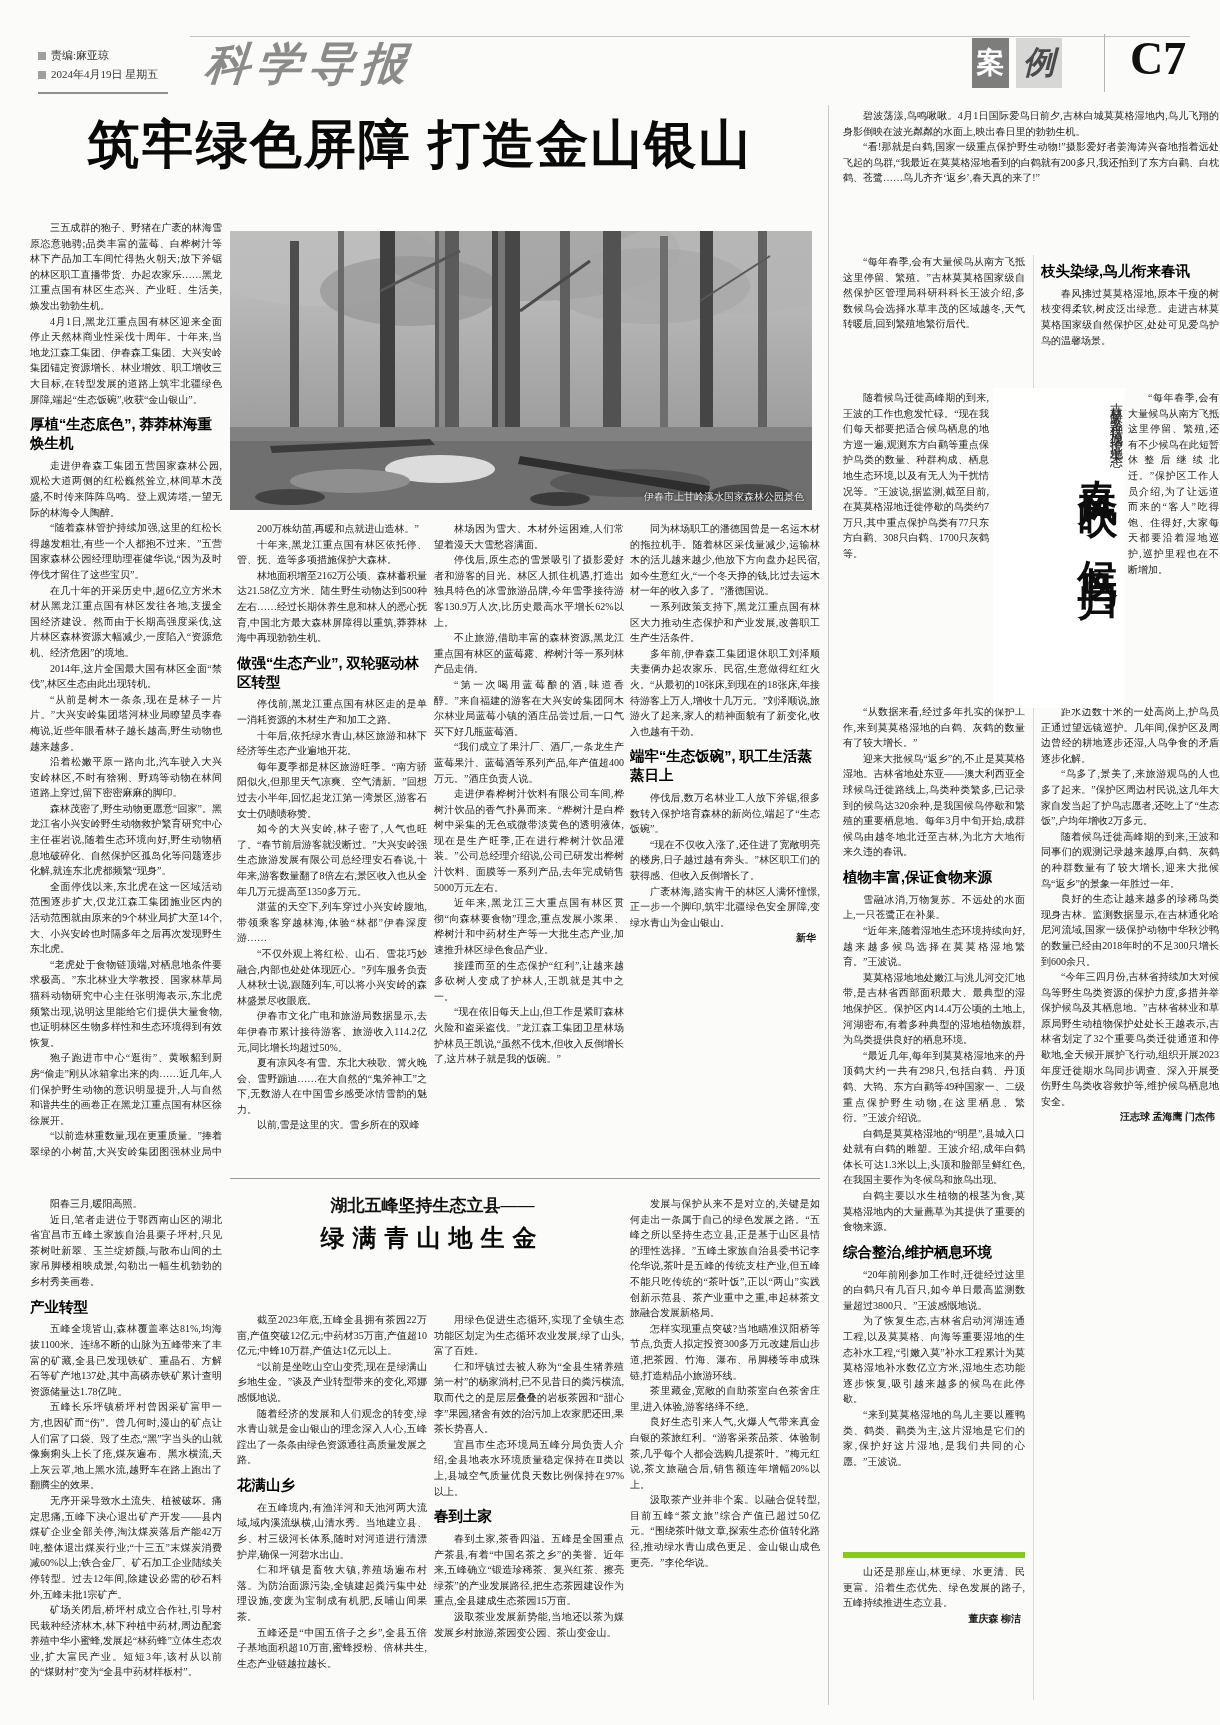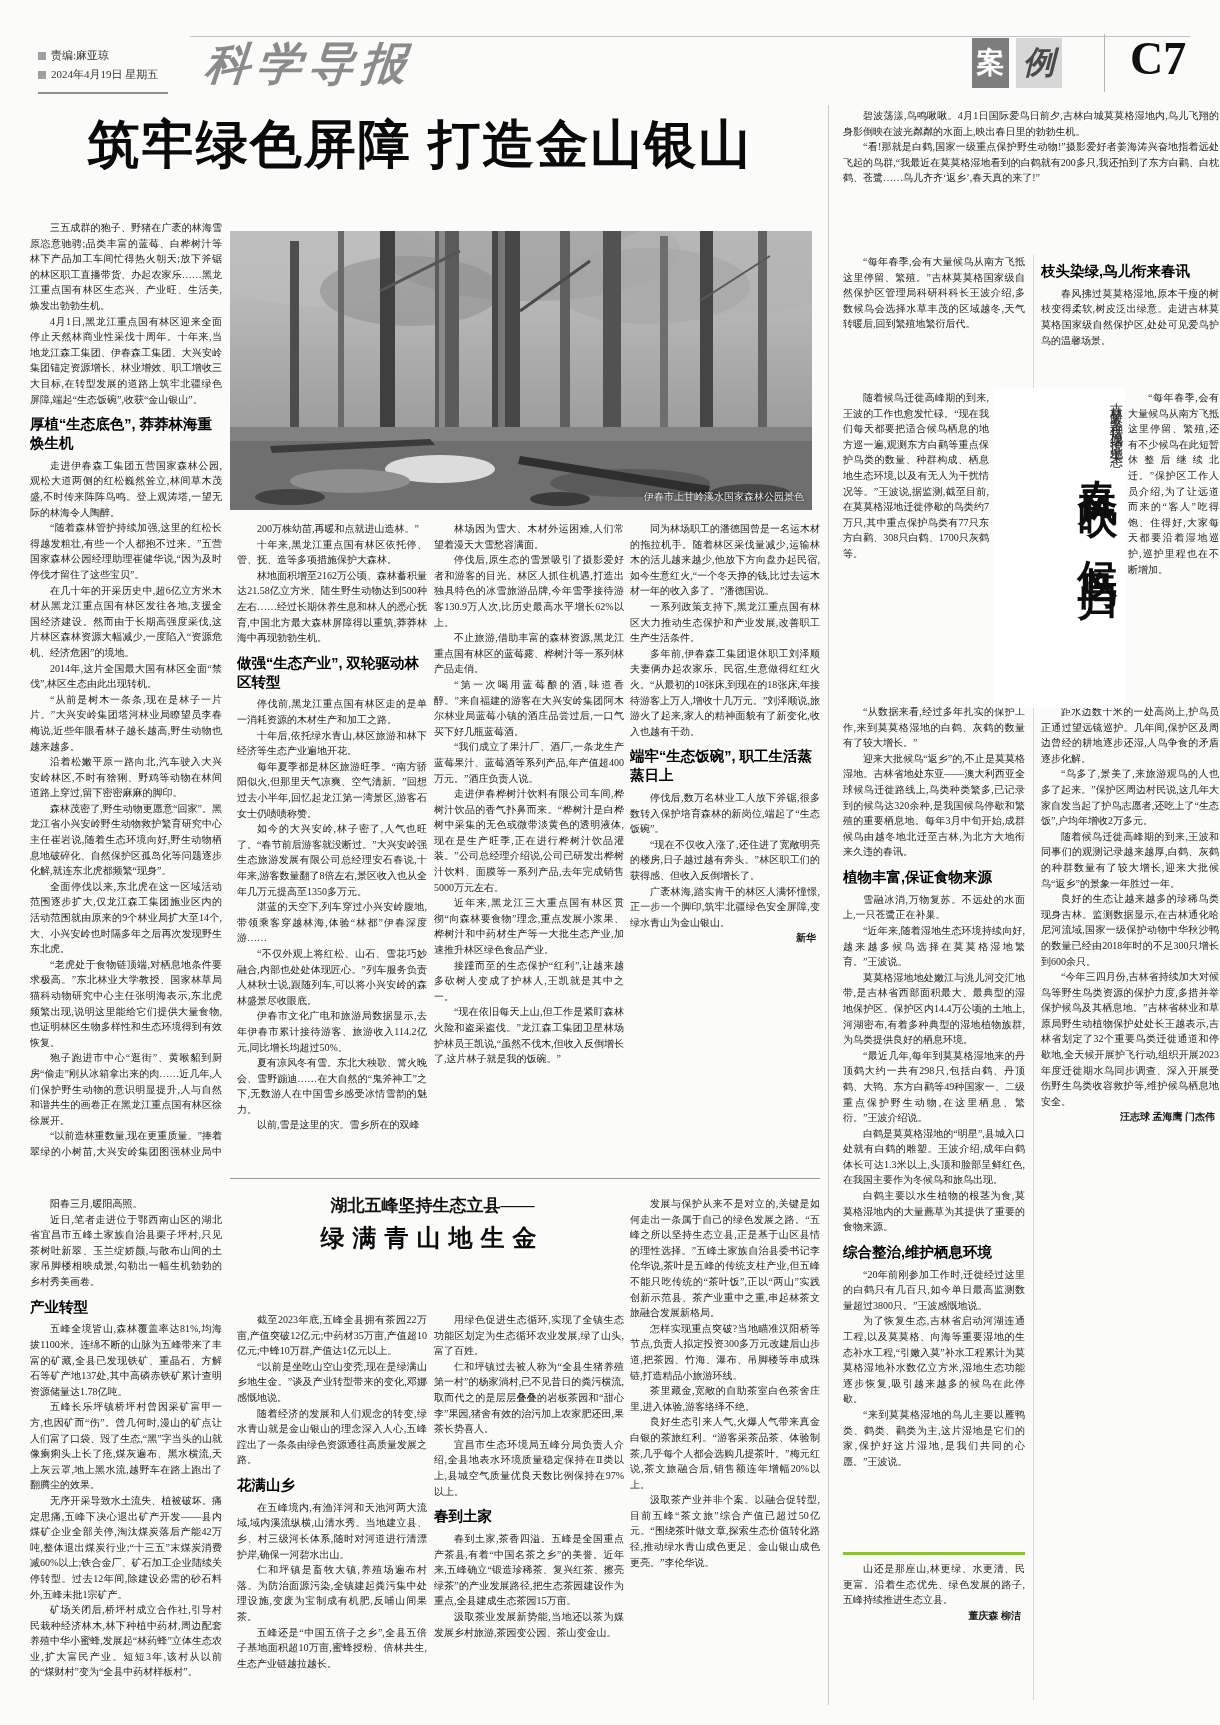--- a/index.html
+++ b/index.html
@@ -21,21 +21,21 @@
   .blk.p{text-indent:2em;}
   .blk.h{font-family:"Liberation Sans","DejaVu Sans",sans-serif;font-weight:700;font-size:14.5px;line-height:1.3;margin:8px 0 5px;color:#000;text-align:left;}
   .blk.by{text-align:right;font-weight:700;padding-right:4px;}
   .photo{background:#9a9a9a;overflow:hidden;}
   .caption{position:absolute;right:8px;bottom:6px;font-size:10px;color:#efefef;text-shadow:0 0 3px #000;}
   .feat-kicker{text-align:center;font-size:17px;font-weight:600;color:#111;}
   .feat-title{text-align:center;font-family:"Liberation Sans","DejaVu Sans",sans-serif;font-weight:900;font-size:24px;letter-spacing:8px;color:#0a0a0a;}
   .vhead{background:#fff;z-index:2;writing-mode:vertical-rl;display:flex;align-items:flex-start;padding-top:4px;}
   .vhead .vt-sub{font-size:13px;letter-spacing:4px;color:#2b2b2b;margin-left:10px;}
   .vhead .vt-main{font-size:40px;font-weight:700;letter-spacing:10px;color:#0d0d0d;font-family:"Liberation Serif",serif;}
-  .wrapblk{border-top:3px solid #84cc16;padding-top:6px;}
+  .wrapblk{border-top:6px solid #84cc16;padding-top:6px;}
 </style>
 </head>
 <body>
 
 <div id="page">
 
   <div class="abs rule" style="left:190px;top:36px;width:1000px;height:1px;"></div>
   <div class="abs" style="left:38px;top:46px;">
     <div class="ed-line"><span class="sq"></span><span>责编:麻亚琼</span></div>
     <div class="ed-line"><span class="sq"></span><span>2024年4月19日  星期五</span></div>

